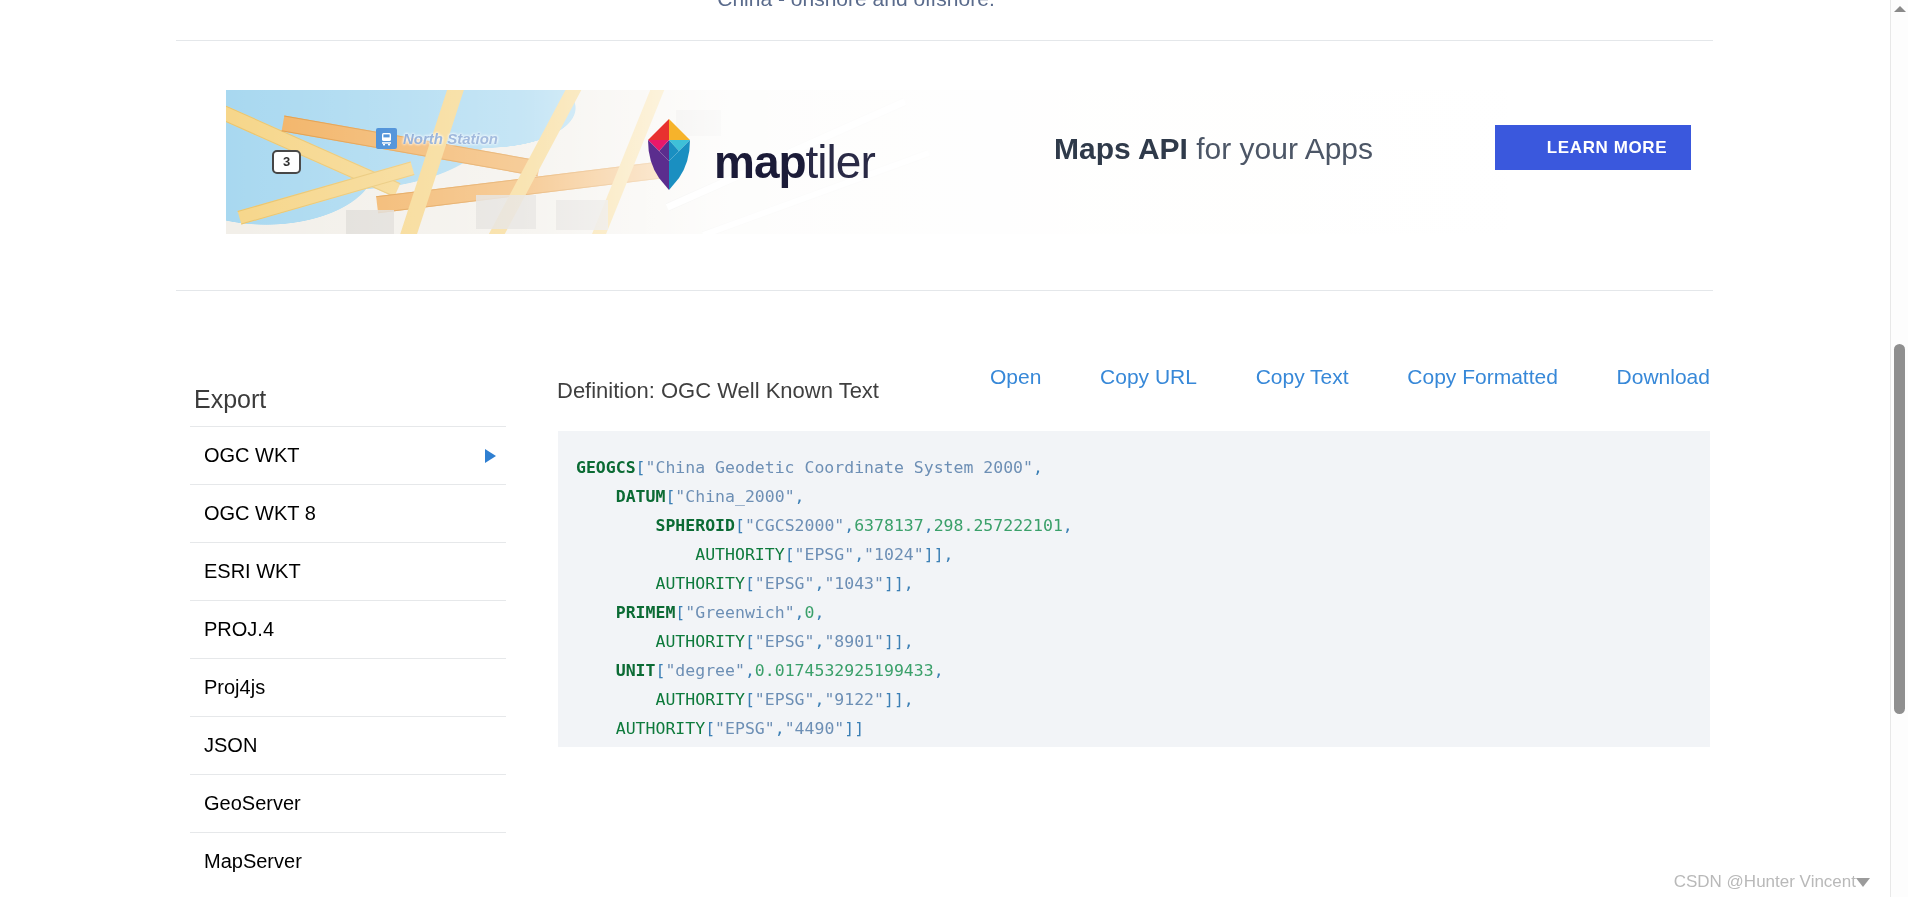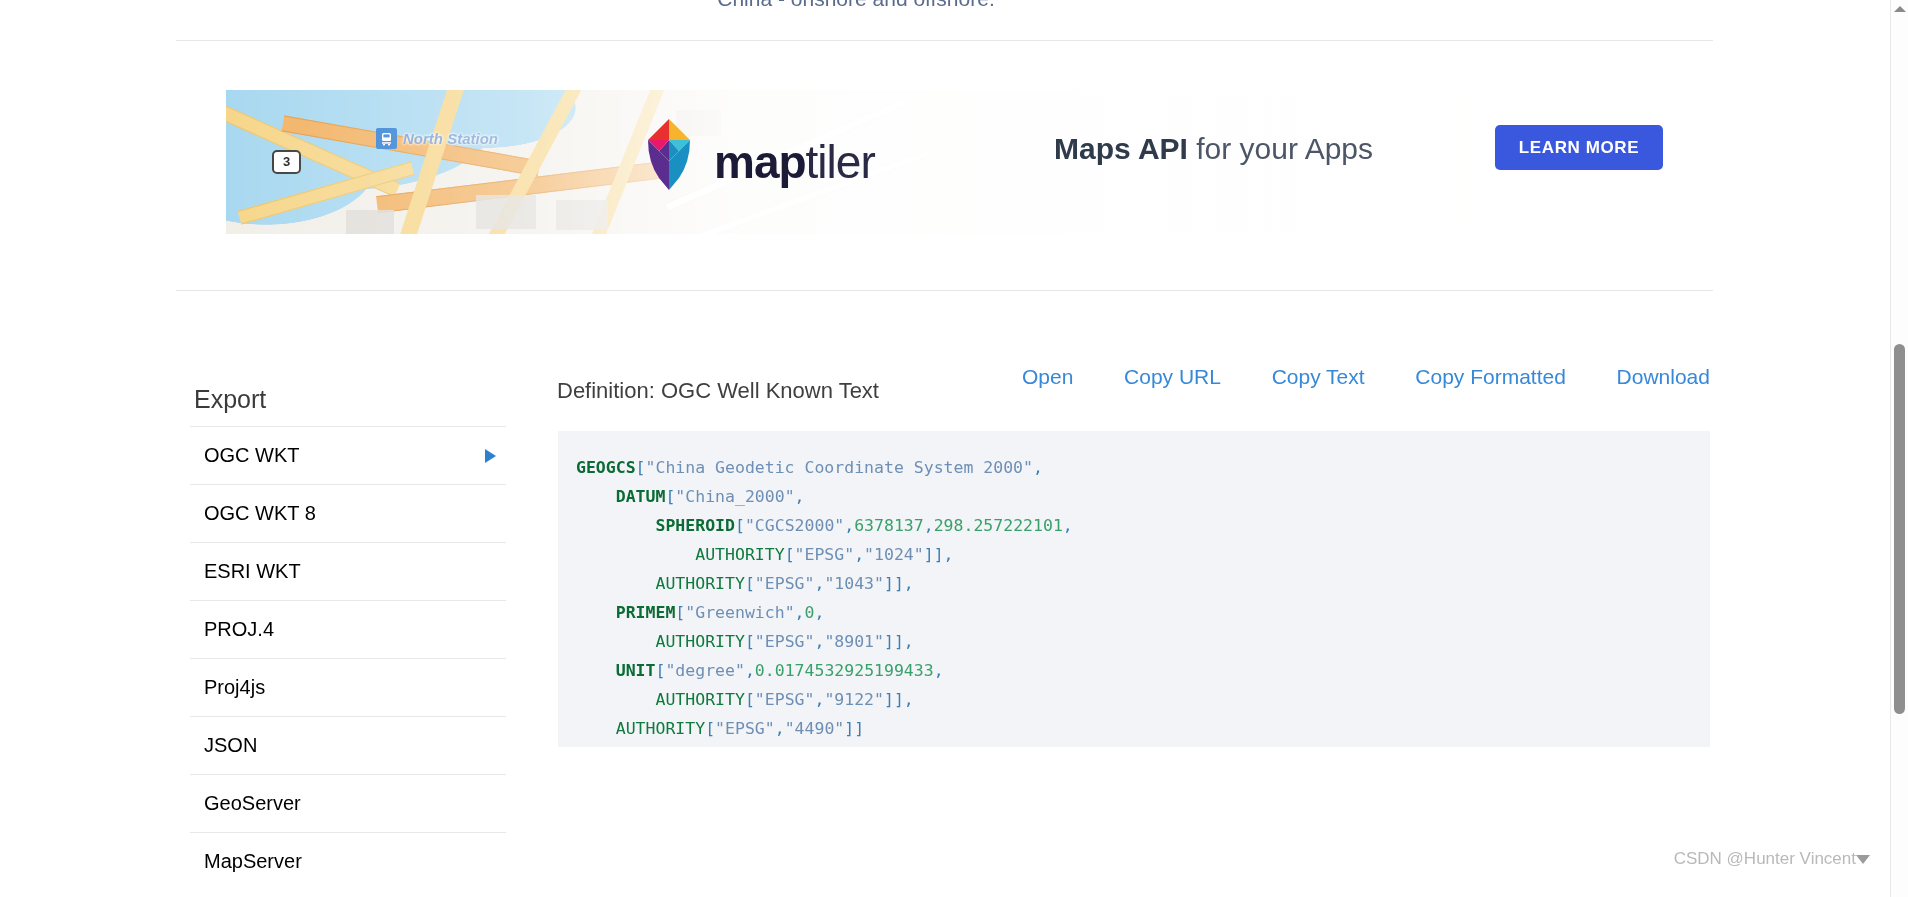--- a/index.html
+++ b/index.html
@@ -158,29 +158,30 @@
     white-space: nowrap;
   }
   #ad-tagline .bold { font-weight: bold; color: #2f3a4a; }
   #learn-more-btn {
     position: absolute;
     left: 1269px;
     top: 35px;
     width: 168px;
     height: 45px;
     background: #3a58dd;
-    border-radius: 5px;
+    border-radius: 0;
     color: #fff;
     font-size: 17px;
     font-weight: bold;
     letter-spacing: .6px;
     display: flex;
     align-items: center;
     justify-content: center;
     cursor: pointer;
+    padding-left: 28px;
   }
 
   
   #mid-divider {
     position: absolute;
     left: 176px;
     top: 290px;
     width: 1537px;
     height: 1px;
     background: #e4e7ea;
@@ -238,21 +239,20 @@
     display: flex;
     justify-content: space-between;
     align-items: center;
   }
   .action-link {
     font-size: 21px;
     color: #3788d8;
     cursor: pointer;
     white-space: nowrap;
     text-decoration: none;
-    margin-left: 32px;
   }
 
   
   #code-block {
     position: absolute;
     left: 558px;
     top: 431px;
     width: 1152px;
     height: 316px;
     background: #f2f4f7;
@@ -305,21 +305,21 @@
     height: 370px;
     background: #8f8f8f;
     border-radius: 6px;
     cursor: pointer;
   }
 
   
   #watermark {
     position: absolute;
     right: 20px;
-    bottom: 28px;
+    bottom: 5px;
     font-size: 17px;
     color: #b9b9b9;
     white-space: nowrap;
     display: flex;
     align-items: center;
     gap: 2px;
   }
   #wm-caret {
     width: 0; height: 0;
     border-top: 9px solid #9b9b9b;

